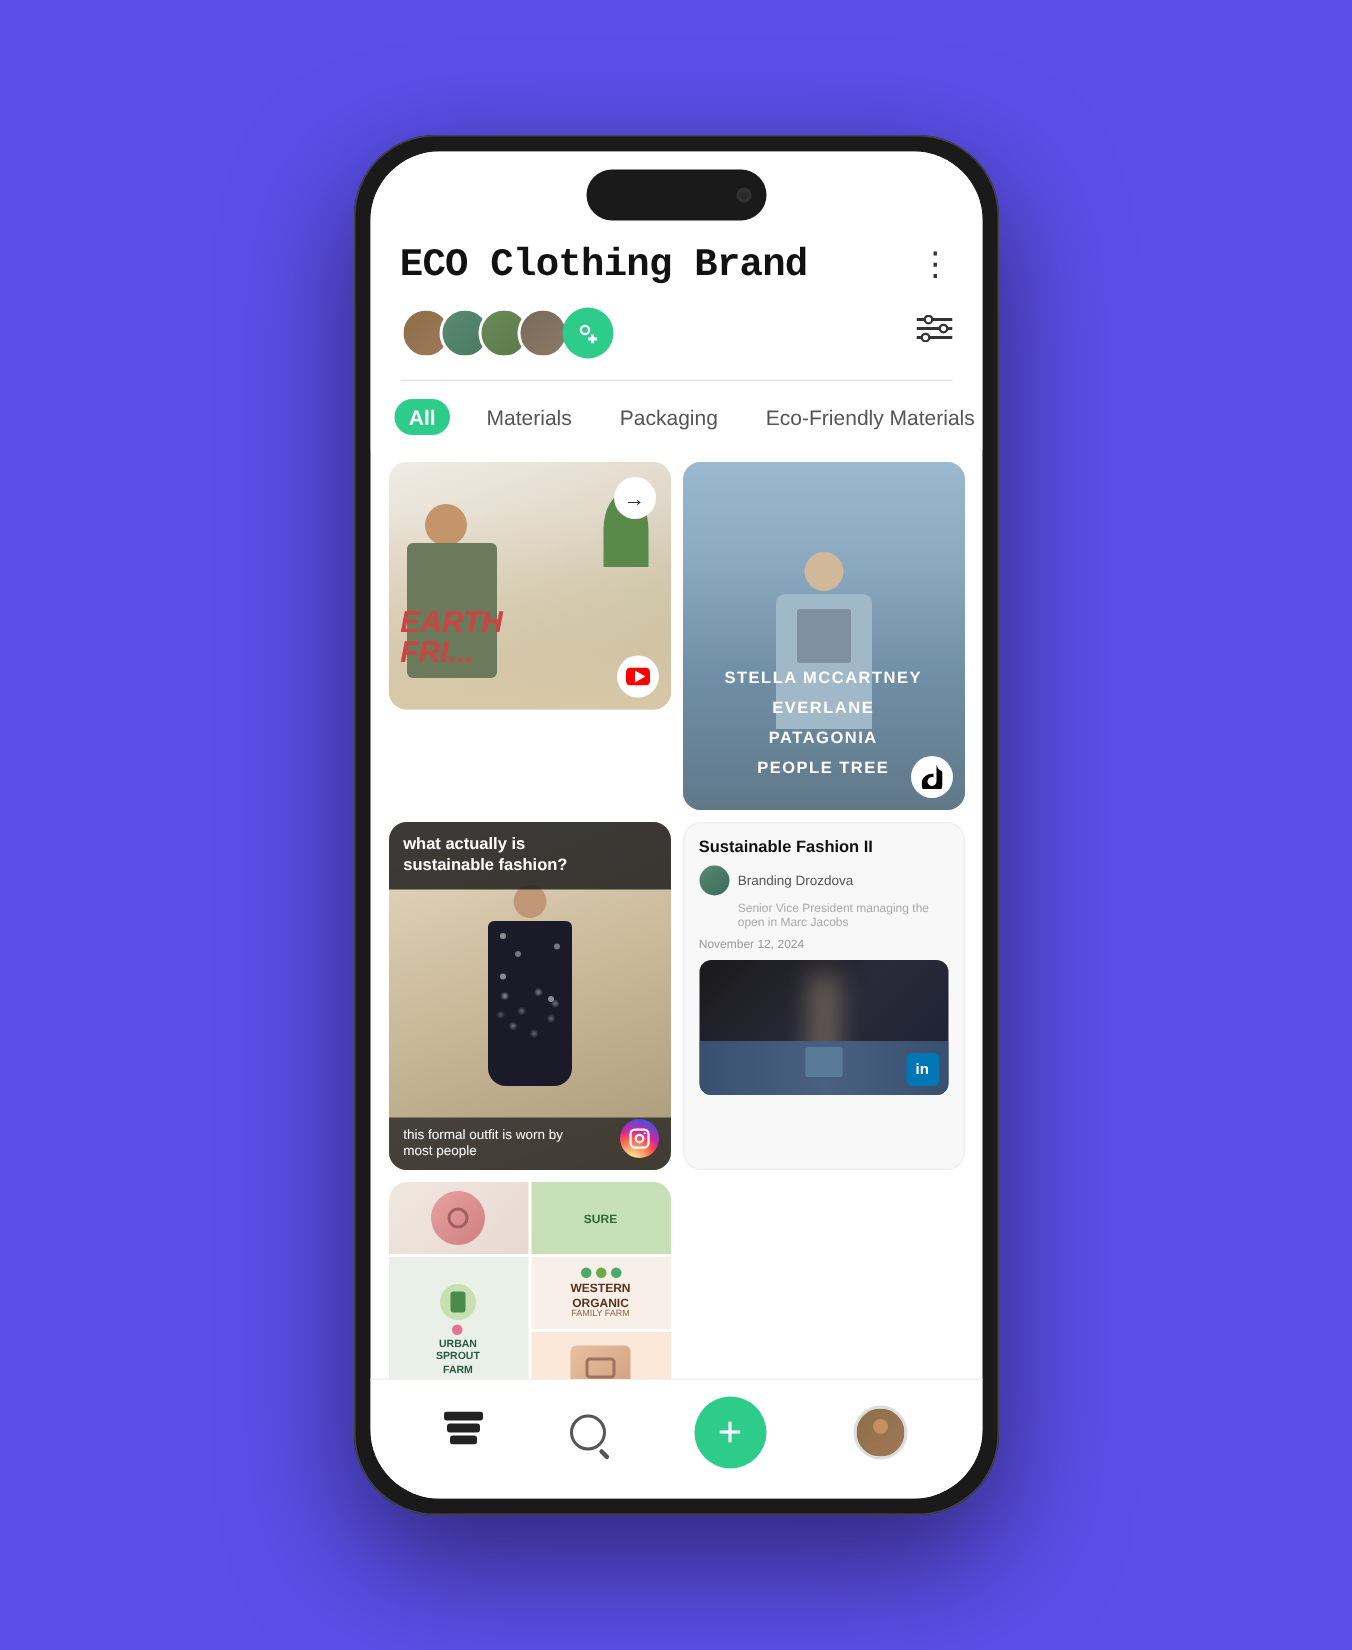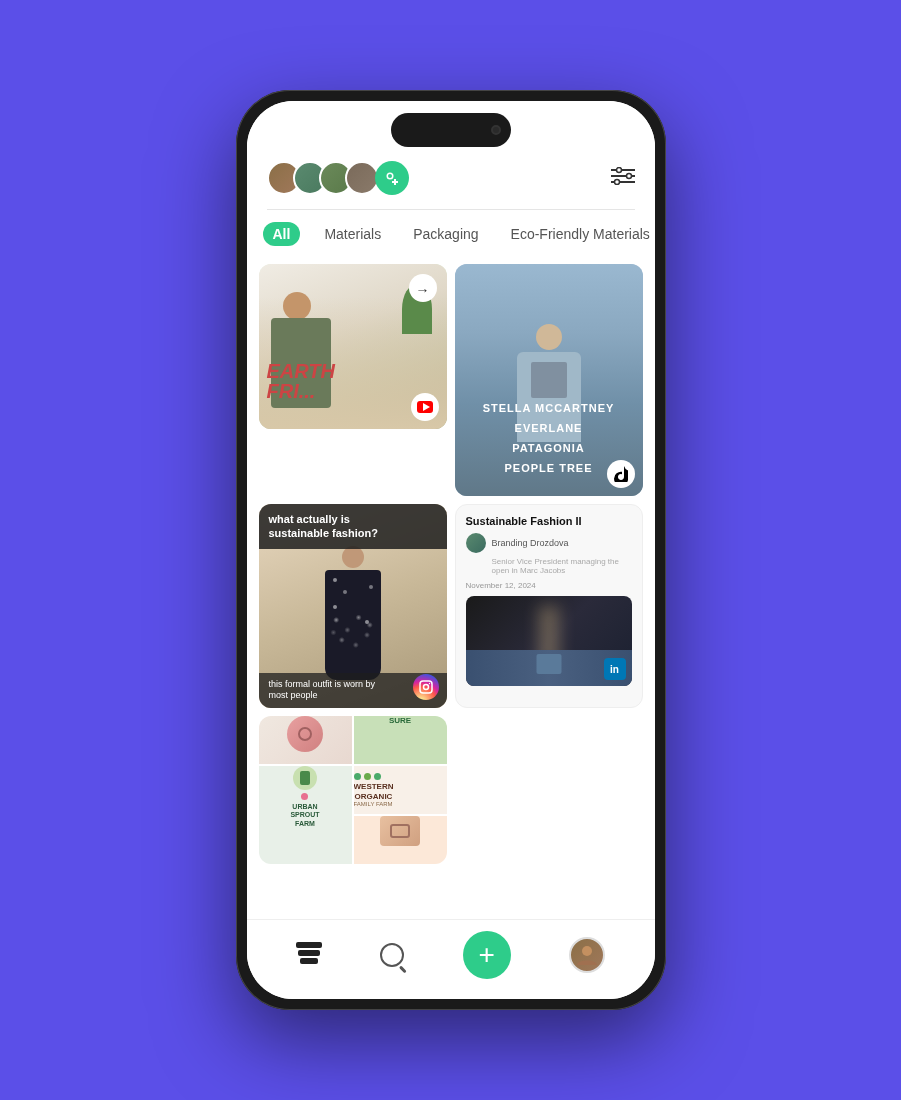--- a/index.html
+++ b/index.html
@@ -294,21 +294,21 @@
       display: flex;
       align-items: center;
       justify-content: center;
       font-size: 13px;
       color: #000;
     }
 
     
     .card-3 {
       background: linear-gradient(135deg, #e8d8c0 0%, #d0c0a8 50%, #c0b098 100%);
-      height: 204px;
+      height: 232px;
       position: relative;
       grid-row: span 1;
     }
 
     .card-3-top {
       position: absolute;
       top: 0;
       left: 0;
       right: 0;
       background: rgba(30,30,30,0.85);
@@ -481,21 +481,21 @@
       display: grid;
       grid-template-columns: 1fr 1fr;
       grid-template-rows: 1fr 1fr 1fr;
       gap: 2px;
       background: #fff;
       overflow: hidden;
     }
 
     .brand-cell {
       display: flex;
-      align-items: flex-start;
+      align-items: center;
       justify-content: center;
       position: relative;
       overflow: hidden;
     }
 
     .brand-cell-1 {
       background: linear-gradient(135deg, #f0e8e0, #e8d8d0);
     }
 
     .brand-cell-2 {
@@ -623,20 +623,24 @@
 <body>
 
 <div class="phone-outer">
   <div class="phone-inner">
 
     <div class="dynamic-island">
       <div class="camera-dot"></div>
     </div>
 
     <div class="header">
+      <div class="title-row">
+        <span class="board-title">ECO Clothing Brand</span>
+        <span class="more-icon">⋮</span>
+      </div>
       <div class="members-row">
         <div class="avatars">
           <div class="avatar avatar-1"></div>
           <div class="avatar avatar-2"></div>
           <div class="avatar avatar-3"></div>
           <div class="avatar avatar-4"></div>
           <div class="add-member-btn">
             <svg width="14" height="14" viewBox="0 0 14 14" fill="none">
               <circle cx="5" cy="5" r="3.5" fill="white"></circle>
               <circle cx="5" cy="5" r="2" fill="#2ecc8a"></circle>

